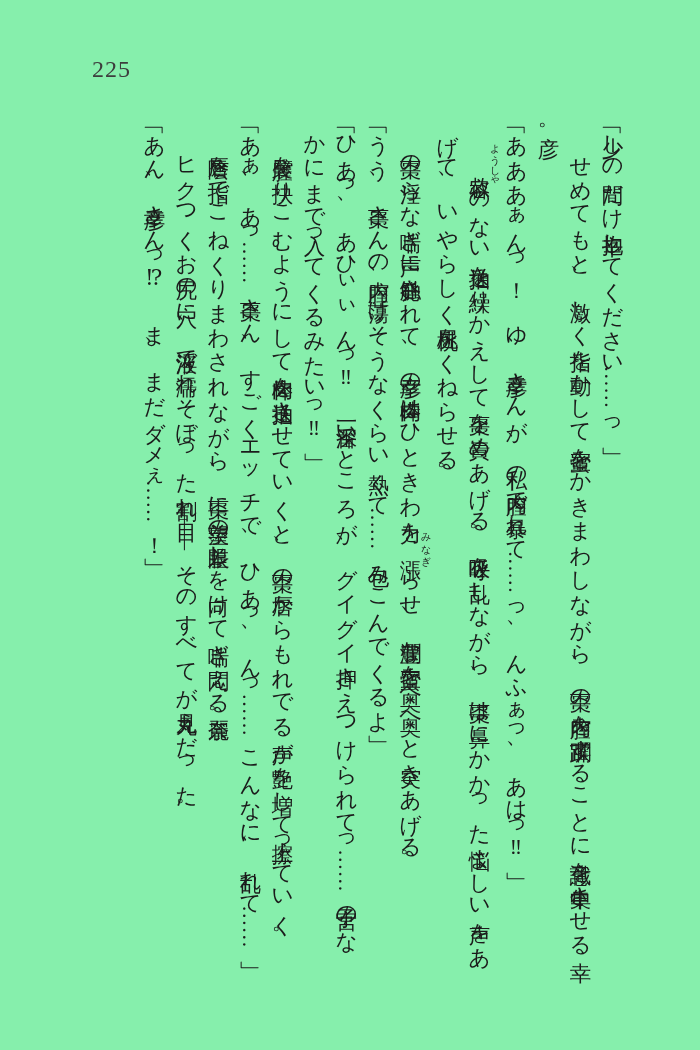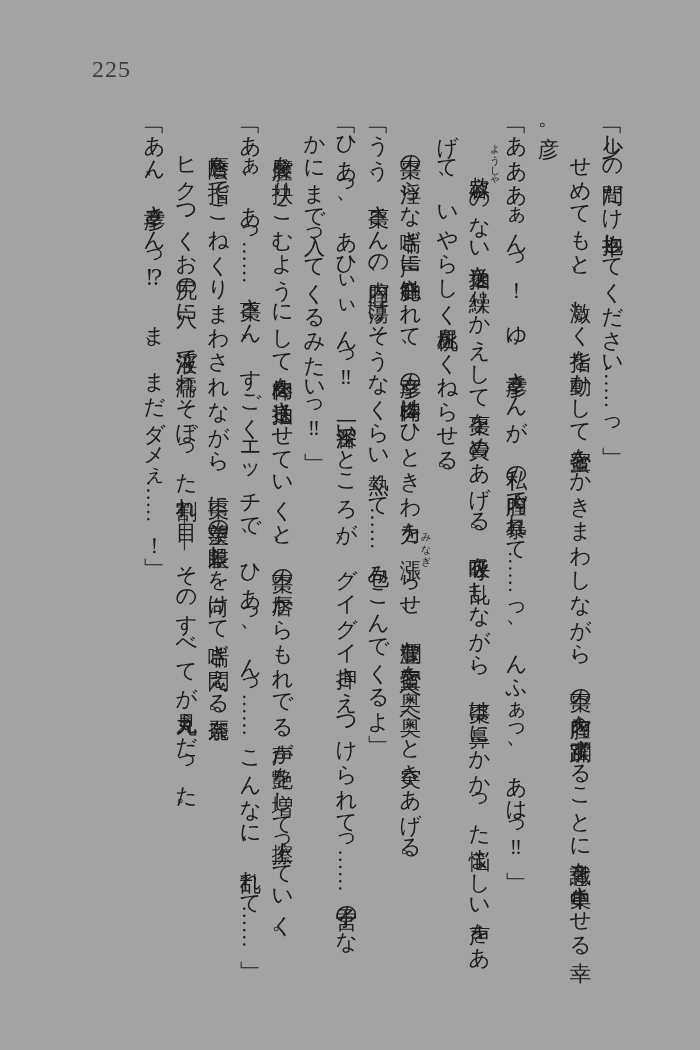--- a/index.html
+++ b/index.html
@@ -5,21 +5,21 @@
   html, body {
     margin: 0;
     padding: 0;
     background: #e8e8e8;
   }
   .page {
     position: relative;
     width: 700px;
     height: 1050px;
     margin: 0 auto;
-    background: #a3a3a3;
+    background: #86efac;
     overflow: hidden;
   }
   .page-number {
     position: absolute;
     top: 56px;
     left: 92px;
     font-family: "Liberation Serif", "DejaVu Serif", serif;
     font-size: 24px;
     color: #3d3d3d;
     letter-spacing: 1px;

